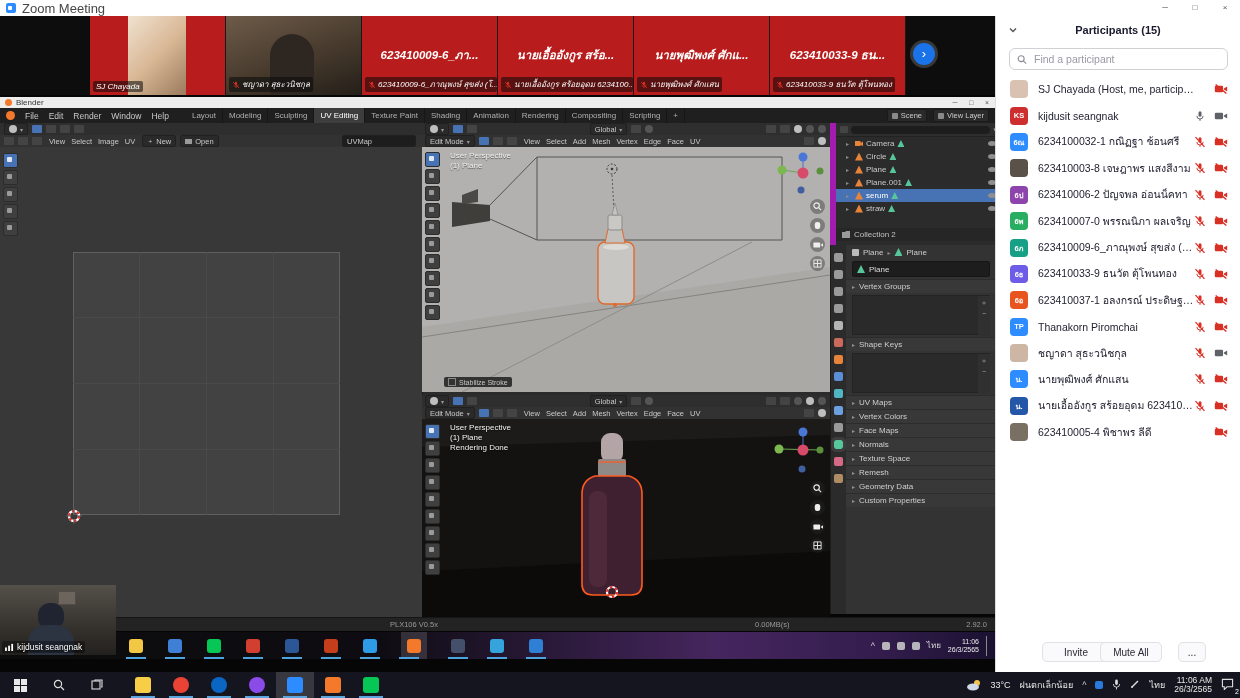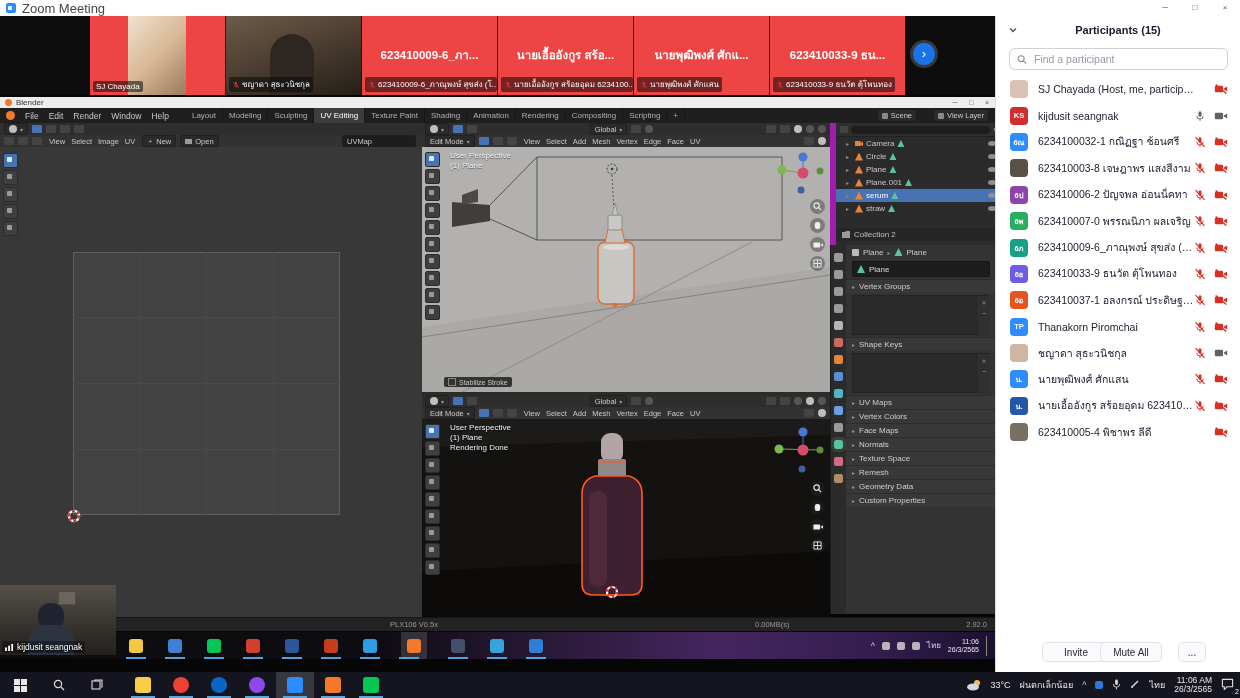--- a/index.html
+++ b/index.html
@@ -9,41 +9,41 @@
   
   .zt{left:0;top:0;width:1240px;height:16px;background:#fff;border-bottom:1px solid #e3e3e3;display:flex;align-items:center;}
   .zt-ic{width:10px;height:10px;border-radius:2px;background:#2d8cff;margin:0 6px 0 6px;position:relative;}
   .zt-ic::after{content:"";position:absolute;left:2px;top:3px;width:4px;height:4px;background:#fff;border-radius:1px;}
   .zt-title{font-size:13px;color:#454545;}
   .zt-btns{margin-left:auto;display:flex;}
   .zt-btn{width:30px;height:16px;text-align:center;line-height:16px;font-size:8px;color:#555;}
   
   .strip{left:0;top:16px;width:995px;height:79px;background:#0d0d0d;}
   .tiles{position:absolute;left:90px;top:0;height:79px;display:flex;}
-  .v-tile{position:relative;width:135px;height:79px;background:#ef4444;border-right:1px solid #181818;overflow:hidden;}
+  .v-tile{position:relative;width:135px;height:79px;background:#b91c1c;border-right:1px solid #181818;overflow:hidden;font-style:italic;}
   .v-media{position:absolute;}
   .v-tile[data-kind="photo"] .v-media{left:38px;top:0;width:58px;height:79px;background:linear-gradient(135deg,#efe0cd 0%,#d9b896 45%,#9c7least 100%);background:linear-gradient(135deg,#f0e2d0 0%,#d9b896 50%,#9c7b5e 100%);}
   .v-tile[data-kind="video"] .v-media{inset:0;background:linear-gradient(160deg,#6e5b49 0%,#473a2d 55%,#241f19 100%);}
   .v-tile[data-kind="video"] .v-media::after{content:"";position:absolute;left:44px;top:18px;width:44px;height:60px;border-radius:22px 22px 0 0;background:#2e2620;}
   .v-title{position:absolute;left:0;right:0;top:30px;text-align:center;color:#fff;font-size:11.5px;font-weight:bold;}
   .v-label{position:absolute;left:3px;bottom:3px;max-width:126px;display:flex;align-items:center;gap:2px;background:rgba(10,10,10,.55);color:#fff;font-size:8px;padding:1px 3px;border-radius:2px;white-space:nowrap;overflow:hidden;}
   .next-btn{left:913px;top:43px;width:22px;height:22px;border-radius:50%;background:#1a73e8;color:#fff;border:none;font-size:13px;line-height:20px;text-align:center;box-shadow:0 0 0 3px rgba(255,255,255,.18);padding:0;cursor:pointer;}
   
   .share{left:0;top:95px;width:995px;height:577px;background:#060606;}
   .bw{position:absolute;left:0;top:2px;width:995px;height:493px;background:#2b2b2b;}
   .bw-title{position:absolute;left:0;top:0;width:995px;height:11px;background:#ededed;display:flex;align-items:center;font-size:8px;color:#333;}
   .bw-logo{width:7px;height:7px;border-radius:50%;background:#f5792a;margin:0 4px 0 5px;}
   .bw-winbtn{width:16px;text-align:center;color:#555;font-size:7px;}
   .bw-menubar{position:absolute;left:0;top:11px;width:995px;height:15px;background:#1f1f1f;display:flex;align-items:center;font-size:8.5px;color:#c9c9c9;}
   .bm-logo{width:9px;height:9px;border-radius:50%;background:#f5792a;margin:0 5px 0 6px;flex:none;}
   .bmenu{padding:0 5px;white-space:nowrap;}
   .ws-tabs{display:flex;margin-left:12px;height:15px;align-items:center;}
   .ws-tab{padding:0 6px;height:15px;line-height:15px;color:#b0b0b0;border-right:1px solid #161616;white-space:nowrap;font-size:8px;}
   .ws-tab[data-active="true"]{background:#3d3d3d;color:#fff;}
-  .bm-right{margin-left:auto;display:flex;align-items:center;gap:16px;padding-right:6px;}
+  .bm-right{margin-left:auto;display:flex;align-items:center;gap:6px;padding-right:6px;}
   .bm-chip{display:flex;align-items:center;gap:3px;background:#2a2a2a;border:1px solid #1a1a1a;border-radius:2px;padding:0 4px;height:11px;font-size:7.5px;color:#ccc;white-space:nowrap;}
   .bm-chip i{width:6px;height:6px;background:#8a8a8a;display:inline-block;border-radius:1px;}
   
   .row{position:absolute;display:flex;align-items:center;gap:4px;font-size:7.5px;color:#c9c9c9;}
   .tool-row{background:#2e2e2e;border-bottom:1px solid #242424;height:12px;}
   .hdr-row{background:#323232;border-bottom:1px solid #262626;height:12px;}
   .mini-sq{width:10px;height:8px;background:#444;border-radius:1px;flex:none;}
   .mini-sq.active{background:#4772b3;}
   .mini-circ{width:8px;height:8px;border-radius:50%;background:#555;flex:none;}
   .mini-circ.on{background:#bfbfbf;}

